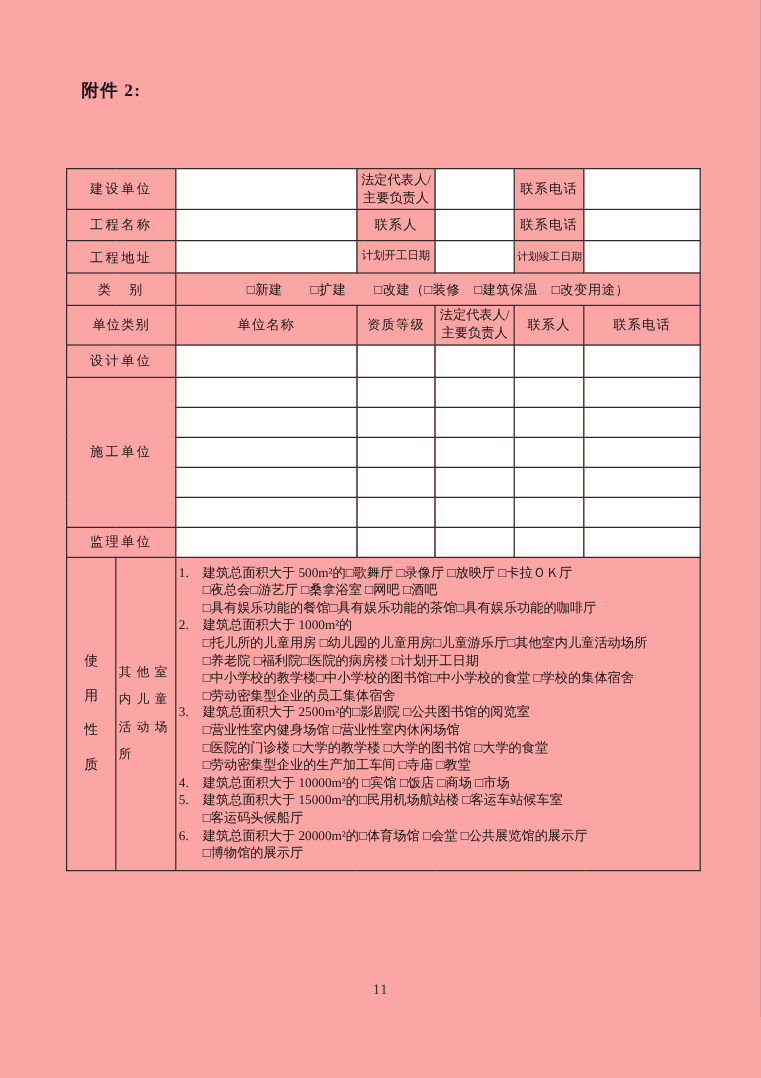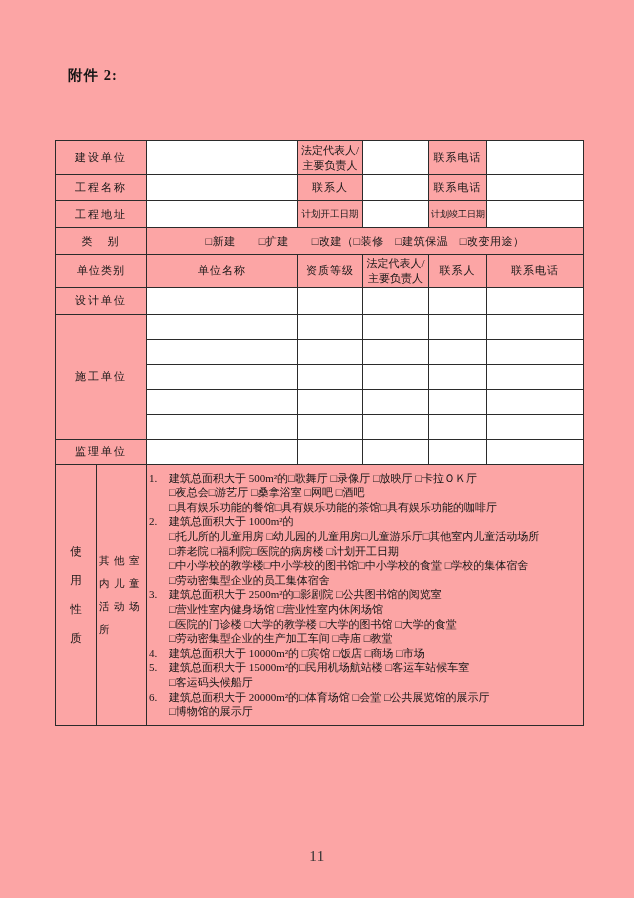--- a/index.html
+++ b/index.html
@@ -48,22 +48,22 @@
   .grouptext{
     width:47px;margin:0 auto;word-break:break-all;
     font-size:10.5px;letter-spacing:4.5px;line-height:23px;
   }
   td.usage-c{vertical-align:top;padding:9px 4px 4px 7px;}
   .item{display:flex;}
   .inum{width:20px;flex:none;font-size:11px;line-height:14.6px;}
   .ilines{flex:1;}
   .iline{font-size:11px;line-height:14.6px;white-space:nowrap;}
   .page-number{
-    position:absolute;top:848px;left:0;width:100%;text-align:center;
-    font-size:15px;color:#333;letter-spacing:0.5px;
+    position:absolute;top:817px;left:0;width:100%;text-align:center;
+    font-size:12px;color:#333;letter-spacing:0.5px;
   }
 </style>
 </head>
 <body>
 
 <div class="page">
 
   <div class="attachment">附件 2:</div>
 
   <table class="form">

